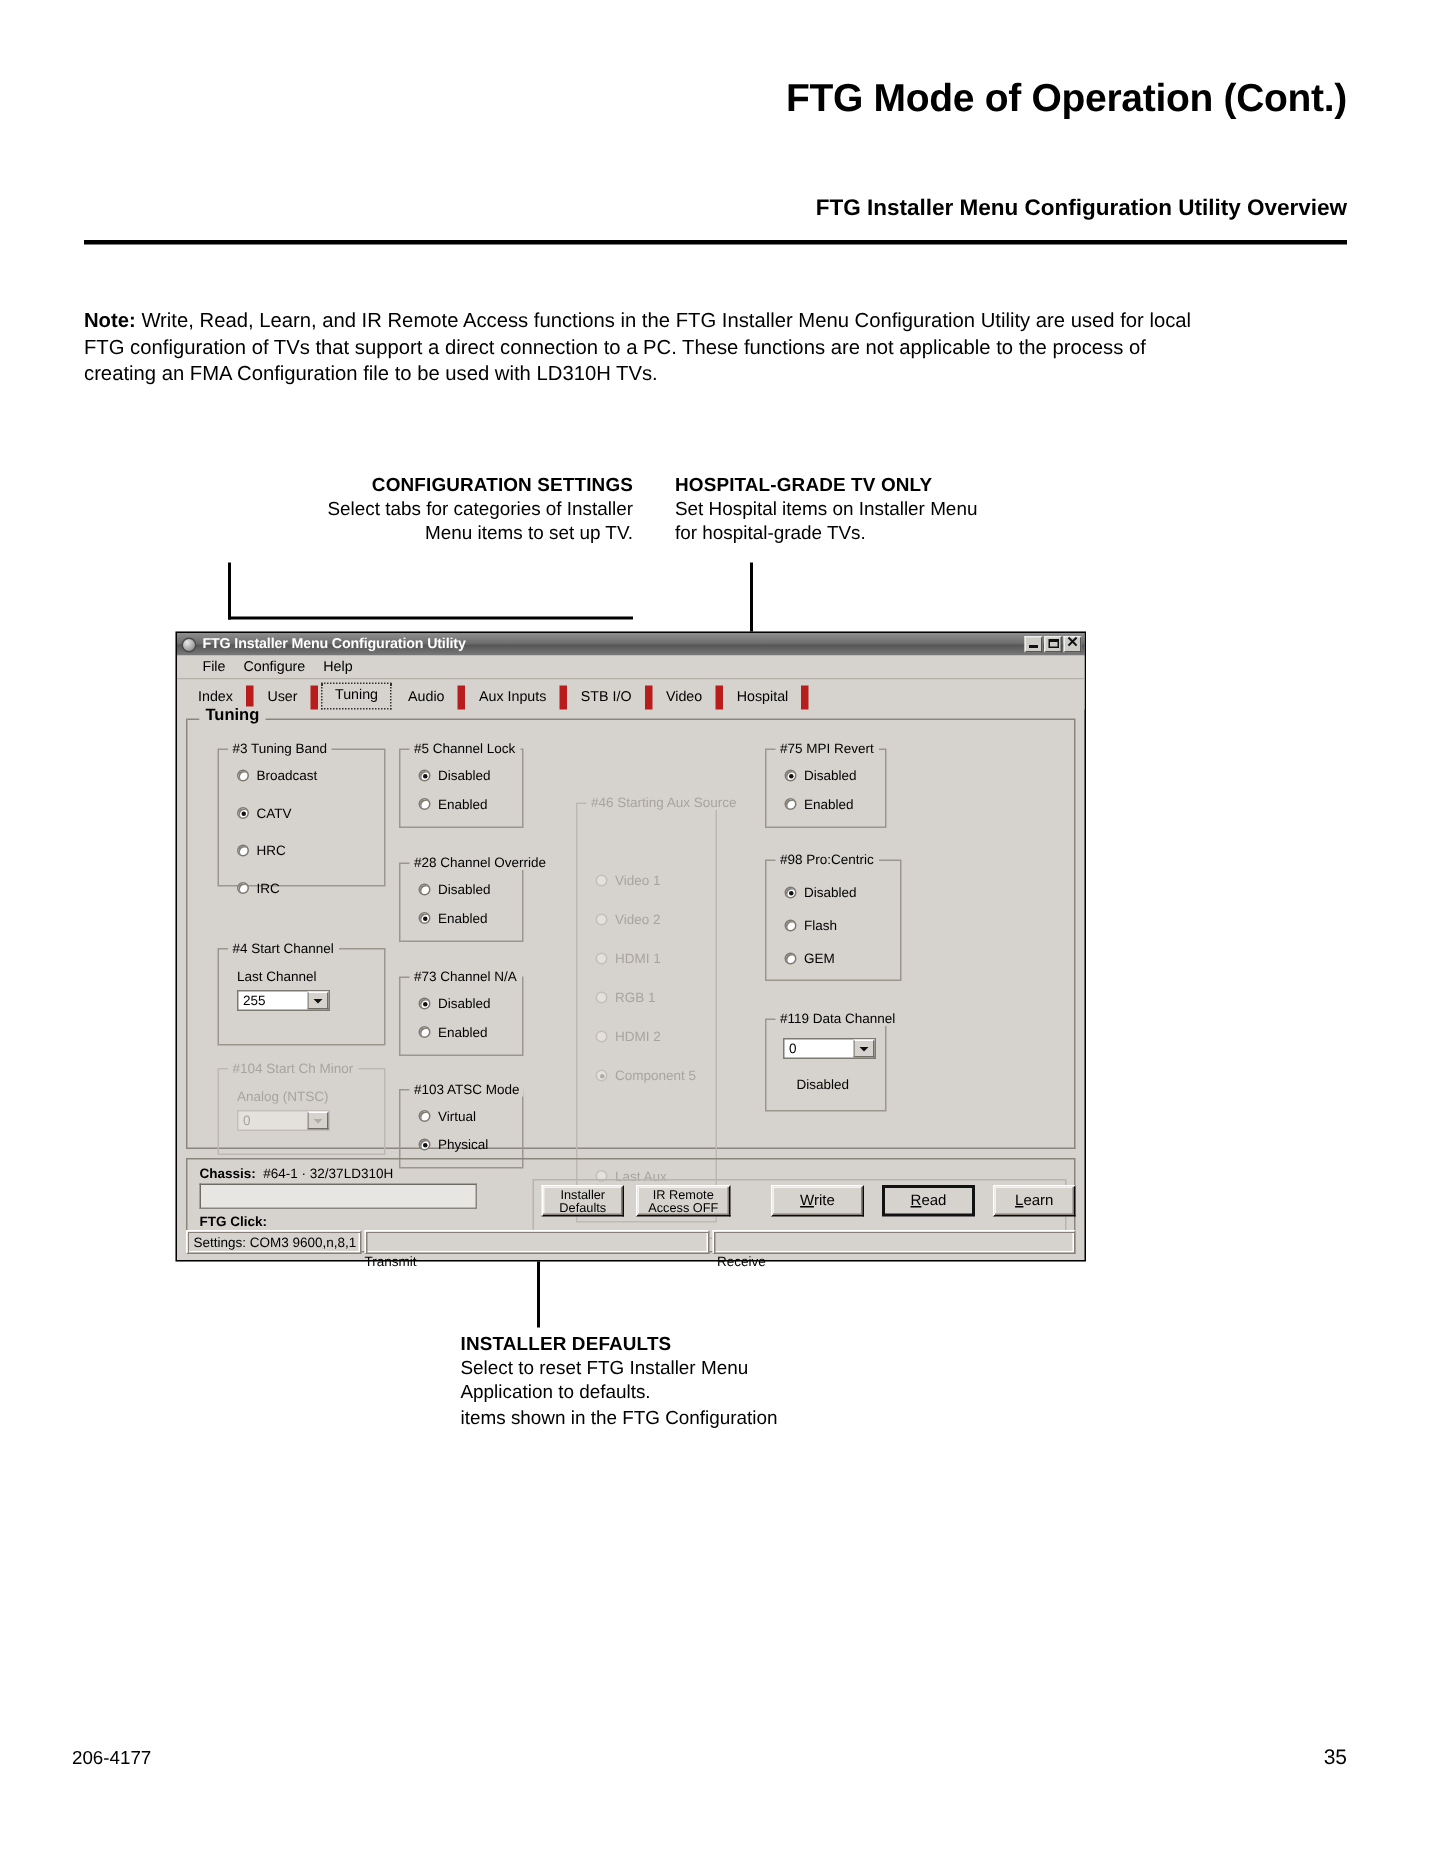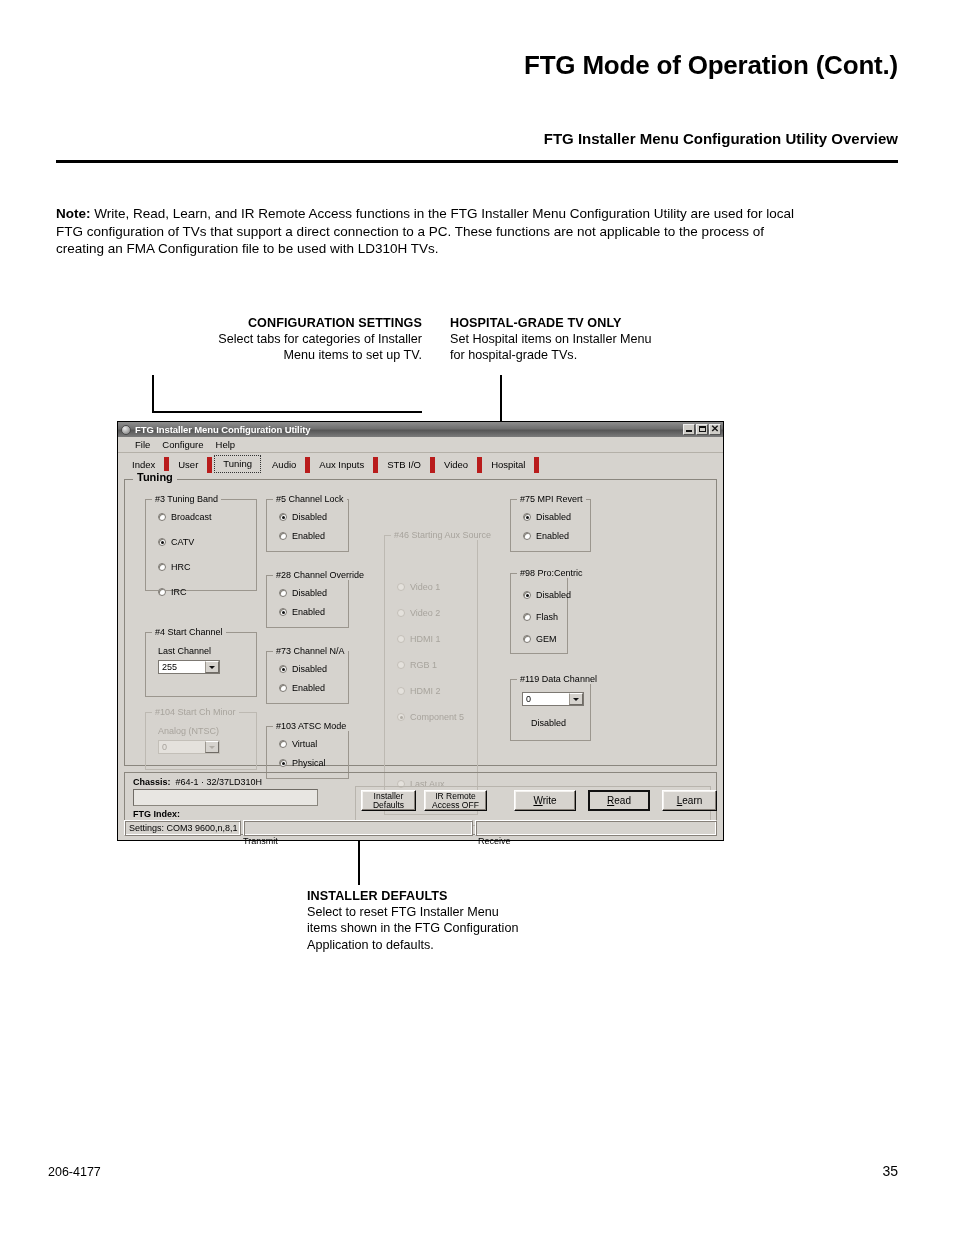--- a/index.html
+++ b/index.html
@@ -246,22 +246,22 @@
   <div class="c-title">HOSPITAL-GRADE TV ONLY</div>
   <div>Set Hospital items on Installer Menu</div>
   <div>for hospital-grade TVs.</div>
 </div>
 <div class="leader" id="leader-hosp-v"></div>
 <div class="leader" id="leader-hosp-h"></div>
 
 <div class="callout" id="callout-defaults">
   <div class="c-title">INSTALLER DEFAULTS</div>
   <div>Select to reset FTG Installer Menu</div>
+  <div>Application to defaults.</div>
   <div>items shown in the FTG Configuration</div>
-  <div>Application to defaults.</div>
 </div>
 <div class="leader" id="leader-def-v"></div>
 
 <div class="win">
 
   <div class="titlebar">
     <div class="tb-ico"></div>
     <div class="tb-text">FTG Installer Menu Configuration Utility</div>
     <div class="tb-btns">
       <div class="tb-btn min">
@@ -421,21 +421,21 @@
       <div class="rb on" style="position:absolute; left:12px; top:12px;">
           <span class="dot"></span>
           <span>Disabled</span>
         </div>
       <div class="rb" style="position:absolute; left:12px; top:31px;">
           <span class="dot"></span>
           <span>Enabled</span>
         </div>
     </div>
 
-    <div class="gb" style="left:385px; top:94px; width:58px; height:81px;">
+    <div class="gb" style="left:385px; top:94px; width:91px; height:81px;">
       <div class="lg">#98 Pro:Centric</div>
       <div class="rb on" style="position:absolute; left:12px; top:16px;">
           <span class="dot"></span>
           <span>Disabled</span>
         </div>
       <div class="rb" style="position:absolute; left:12px; top:38px;">
           <span class="dot"></span>
           <span>Flash</span>
         </div>
       <div class="rb" style="position:absolute; left:12px; top:60px;">
@@ -450,21 +450,21 @@
         <div class="val">0</div>
         <div class="arw"></div>
       </div>
       <div class="lbl-small" style="position:absolute; left:20px; top:38px;">Disabled</div>
     </div>
   </div>
 
   <div class="botbar">
     <div class="chassis"><span style="font-weight:bold">Chassis:</span>&nbsp;&nbsp;<span>#64-1 · 32/37LD310H</span></div>
     <div class="ftgfield"><span></span></div>
-    <div class="ftglabel">FTG Index:</div>
+    <div class="ftglabel">FTG Click:</div>
 
     <div class="btnrow">
       <div class="wbtn" style="left:5px; width:55px;">
         <div>Installer</div>
         <div>Defaults</div>
       </div>
       <div class="wbtn" style="left:68px; width:63px;">
         <div>IR Remote</div>
         <div>Access OFF</div>
       </div>

